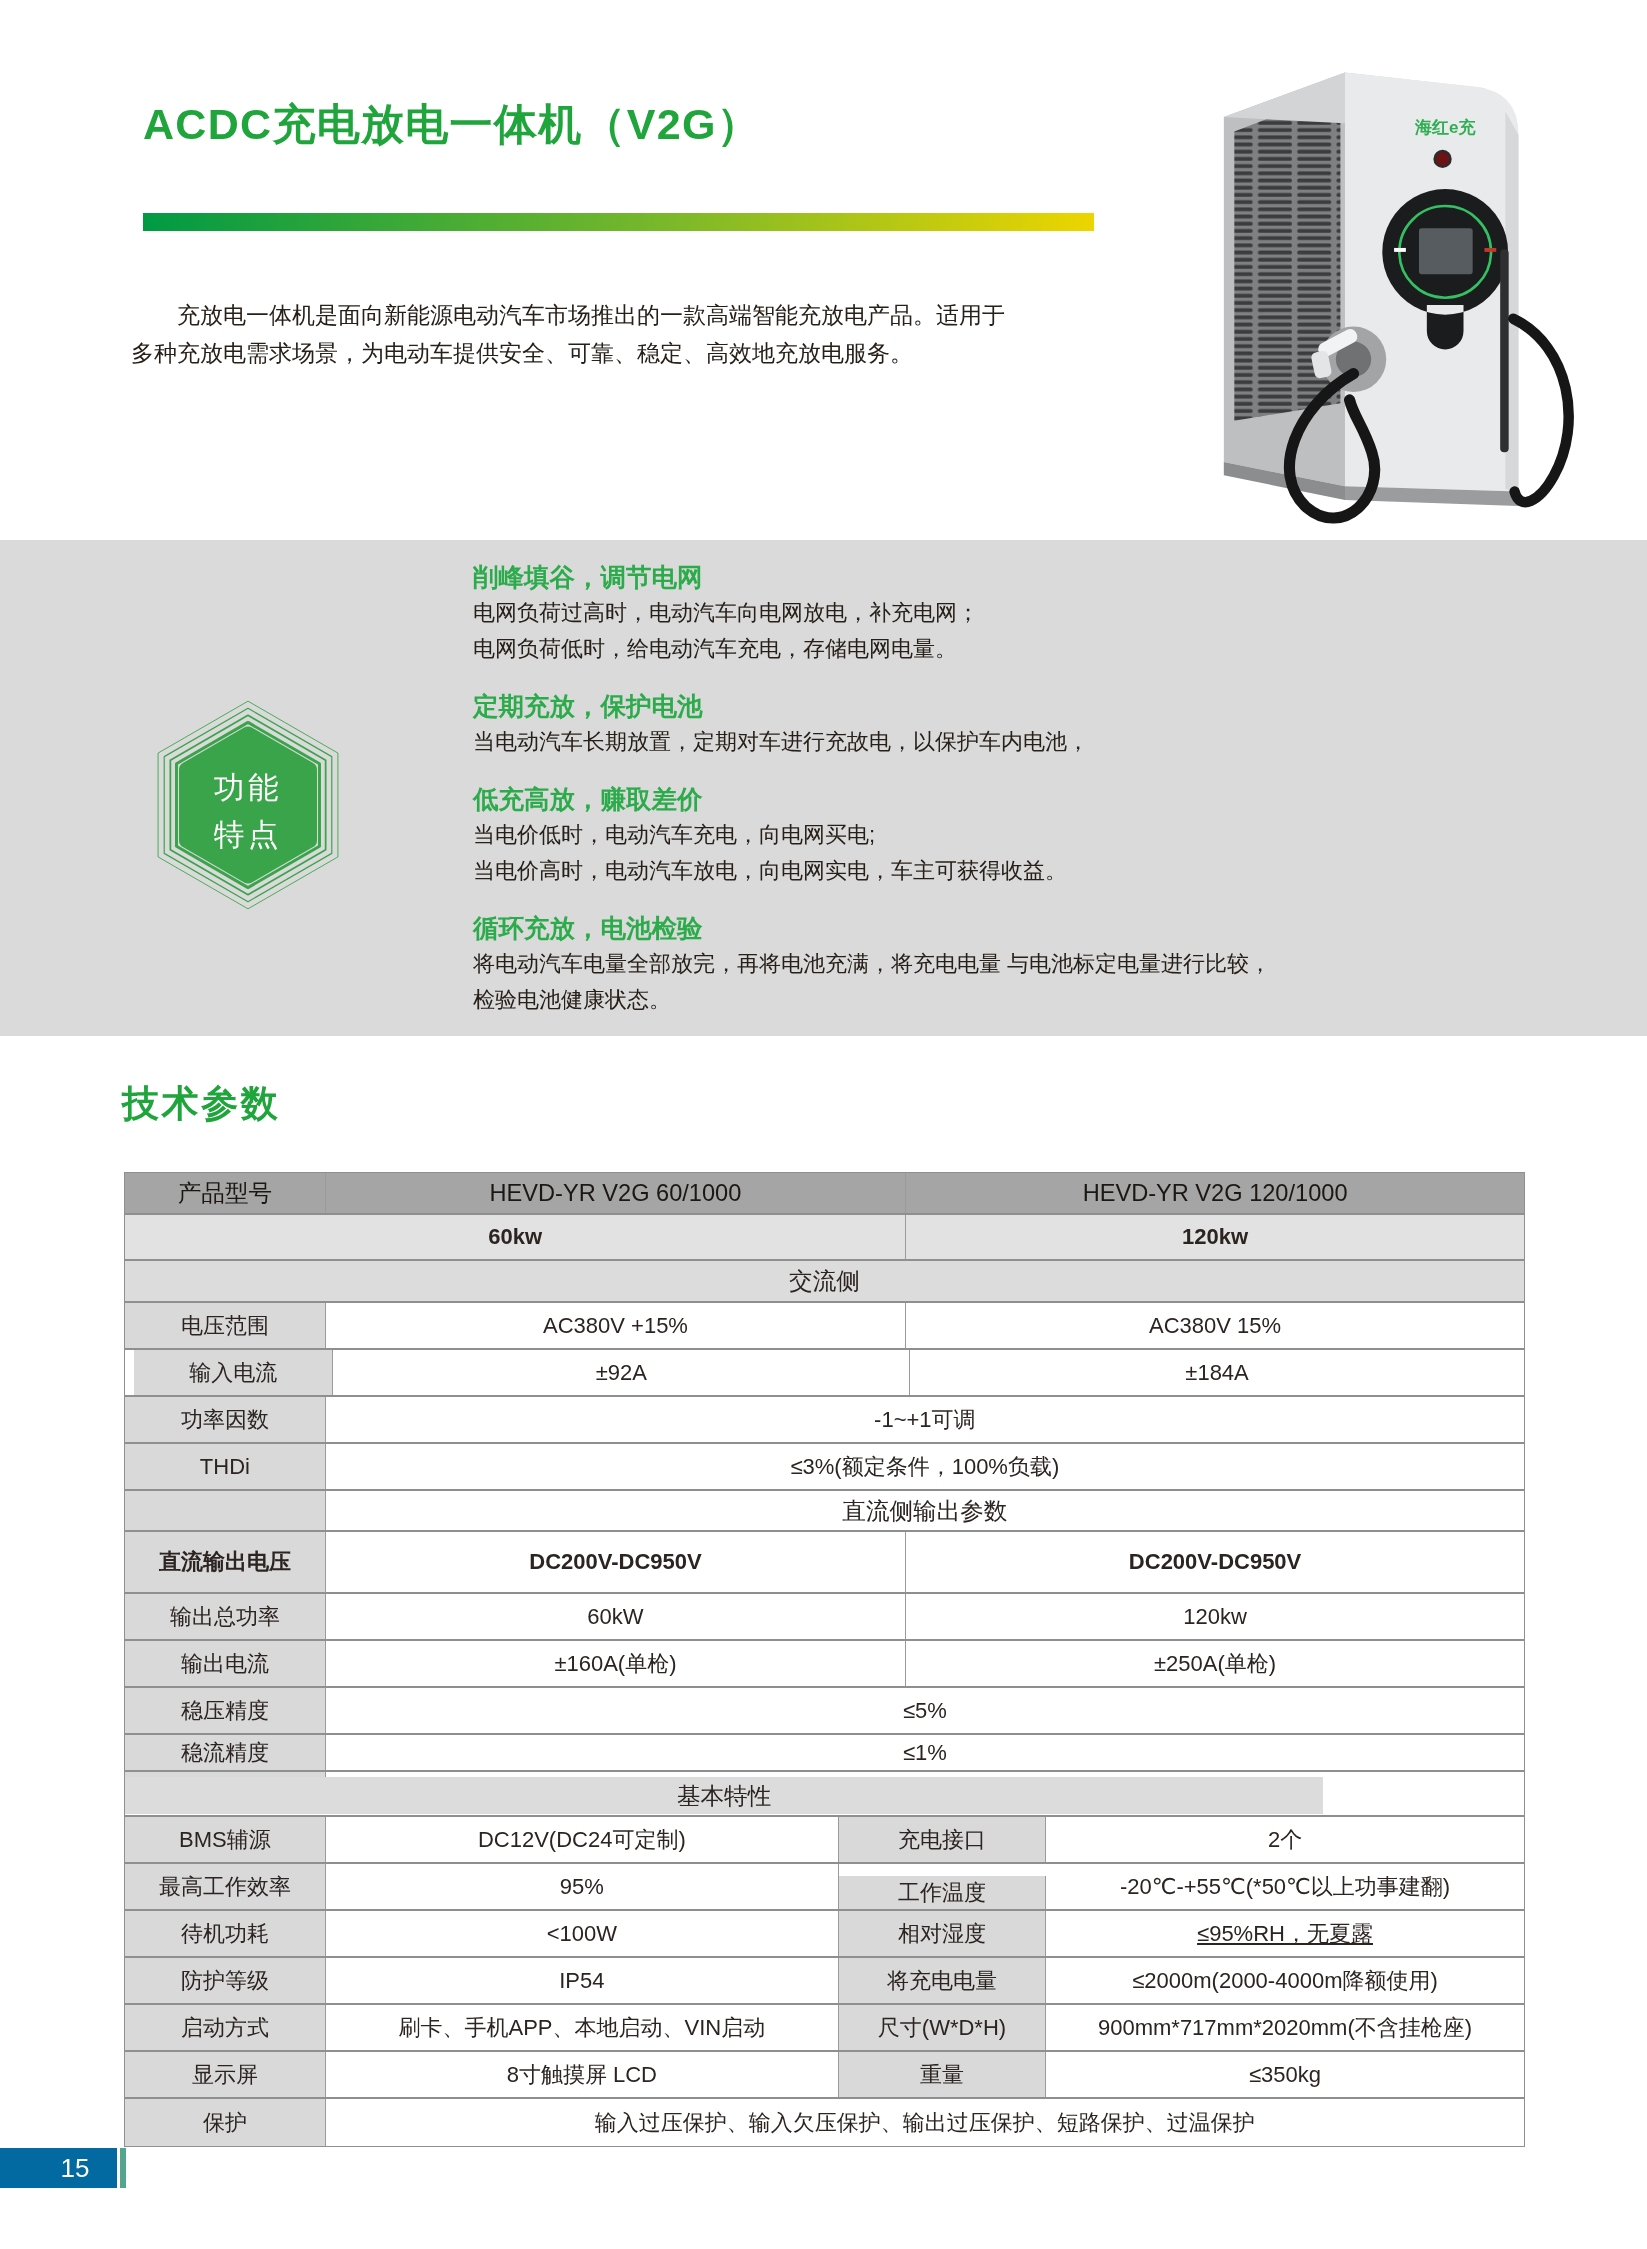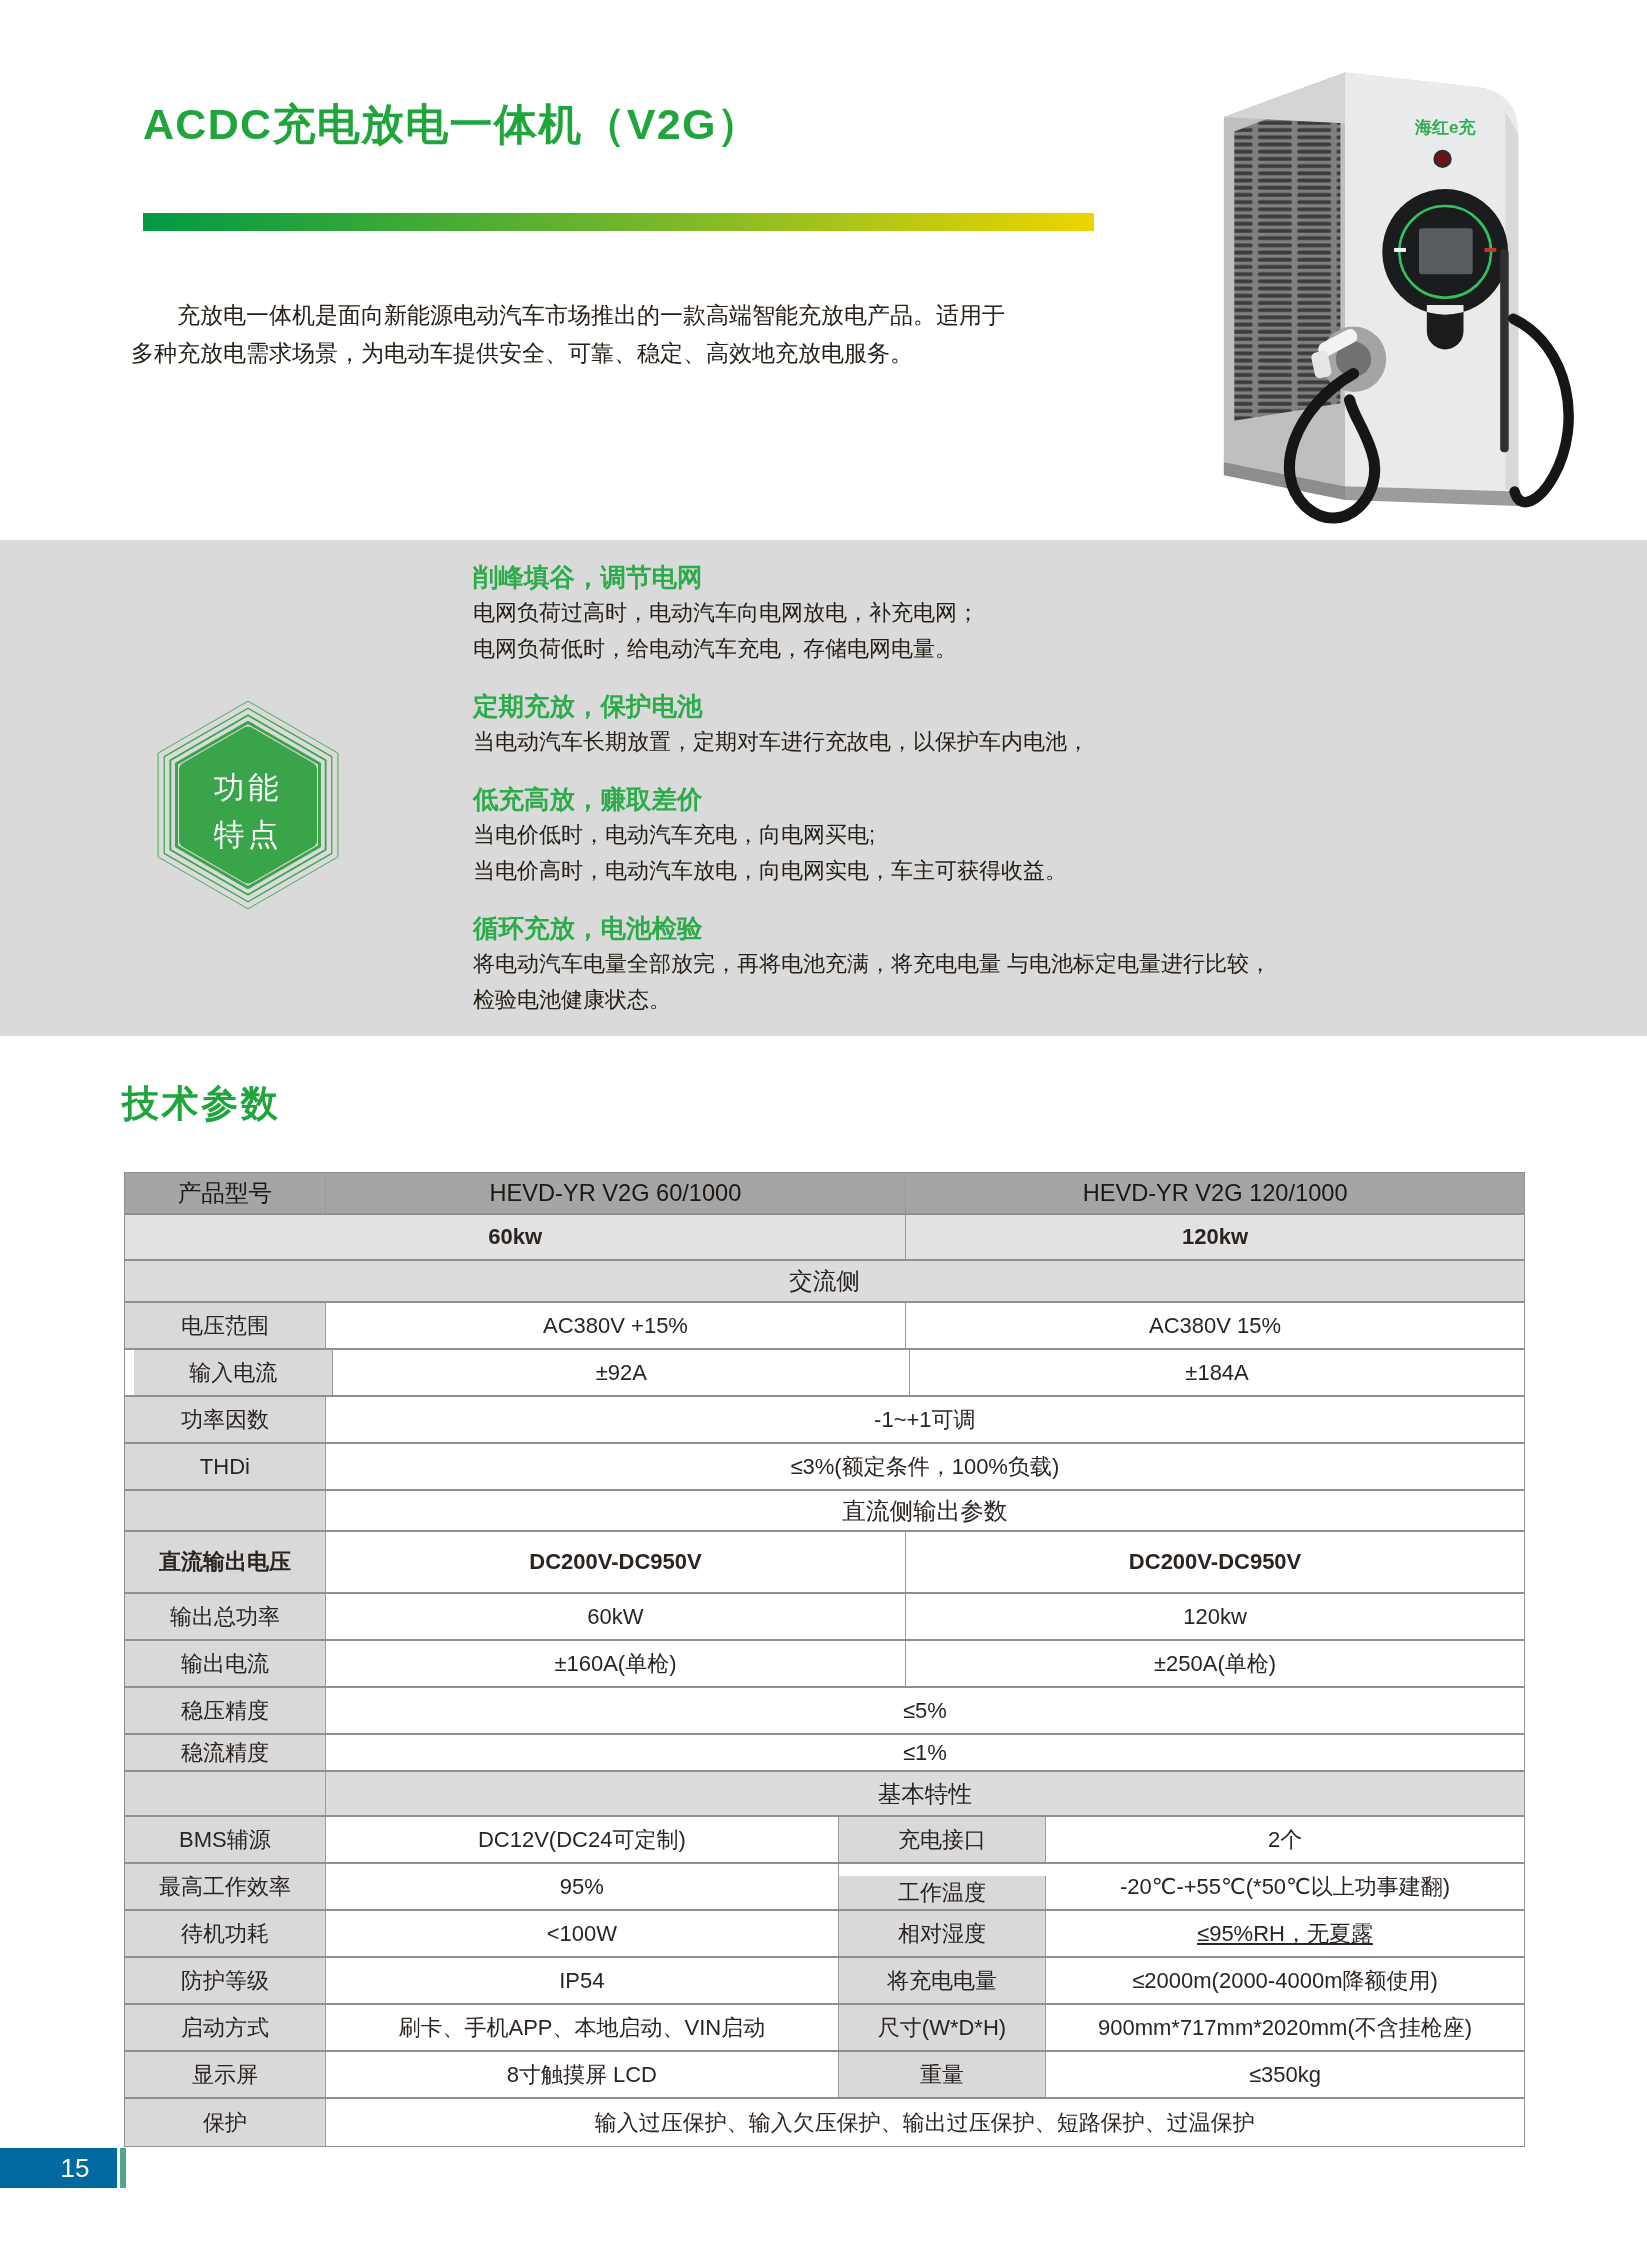--- a/index.html
+++ b/index.html
@@ -185,21 +185,21 @@
         <div class="scell bg-white" style="width: 44.16%;">±250A(单枪)</div>
       </div>
       <div class="srow" style="height: 47px;">
         <div class="scell bg-label" style="width: 14.35%;">稳压精度</div>
         <div class="scell bg-white" style="width: 85.65%;">≤5%</div>
       </div>
       <div class="srow" style="height: 37px;">
         <div class="scell bg-label" style="width: 14.35%;">稳流精度</div>
         <div class="scell bg-white" style="width: 85.65%;">≤1%</div>
       </div>
-      <div class="srow" style="height: 45px;">
+      <div class="srow" style="height: 45px; flex-direction: column;">
         <div class="scell bg-label" style="width: 14.35%;"></div>
         <div class="scell bg-gray subh" style="width: 85.65%;">基本特性</div>
       </div>
       <div class="srow" style="height: 47px;">
         <div class="scell bg-label" style="width: 14.35%;">BMS辅源</div>
         <div class="scell bg-white" style="width: 36.68%;">DC12V(DC24可定制)</div>
         <div class="scell bg-label" style="width: 14.81%;">充电接口</div>
         <div class="scell bg-white" style="width: 34.16%;">2个</div>
       </div>
       <div class="srow" style="height: 47px;">

